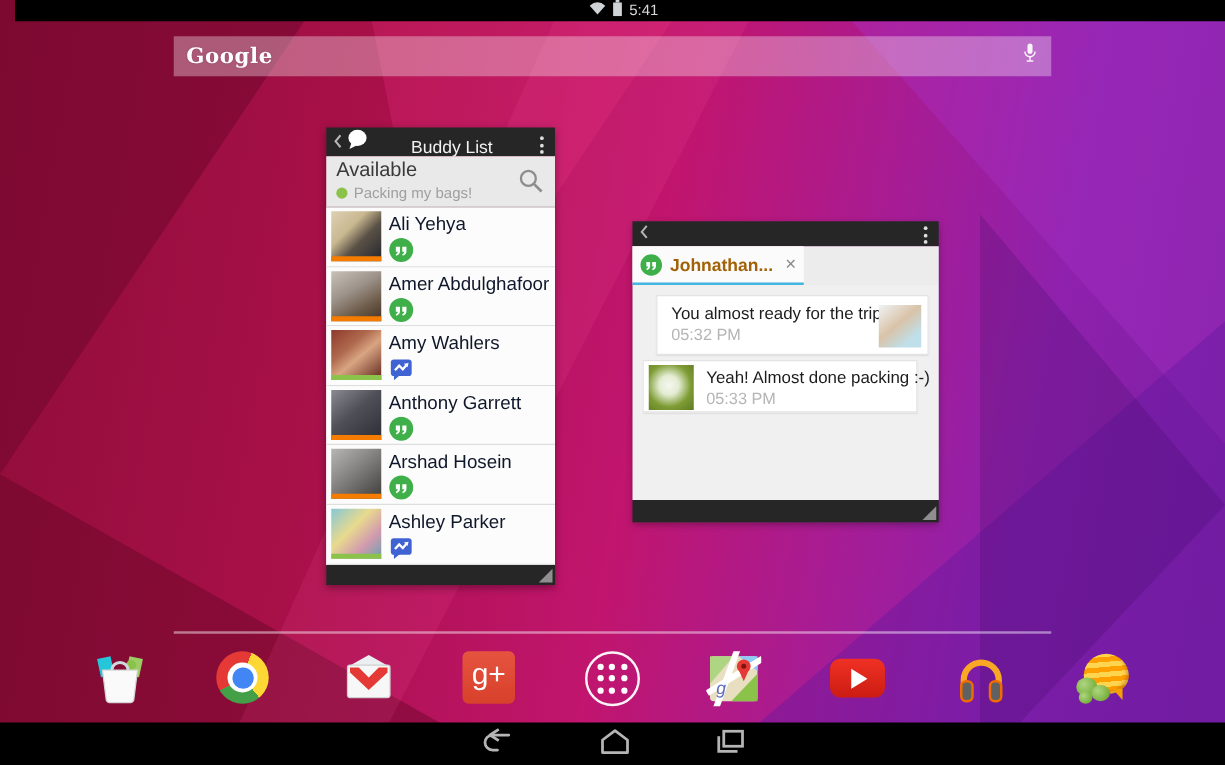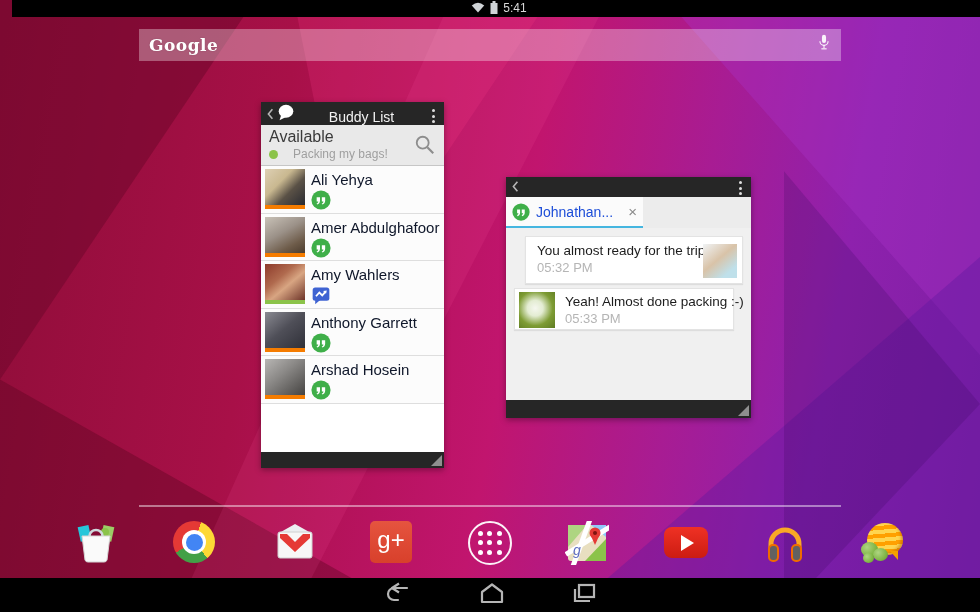--- a/index.html
+++ b/index.html
@@ -32,21 +32,21 @@
   .resize{position:absolute;right:2px;bottom:2px;width:0;height:0;border-bottom:11px solid #8f8f8f;border-left:11px solid transparent;}
   .dots{display:flex;flex-direction:column;gap:2.5px;padding:2px 4px;}
   .dots i{width:3px;height:3px;border-radius:50%;background:#dedede;}
 
   
   #buddy{position:absolute;left:261px;top:102px;width:183px;height:366px;display:flex;flex-direction:column;box-shadow:0 2px 6px rgba(0,0,0,.35);}
   #buddy .wheader{height:23px;}
   #buddy .wtitle{flex:1;text-align:center;color:#f2f2f2;font-size:14px;}
   #avail{height:41px;background:#e9e9e9;border-bottom:1px solid #c6c6c6;position:relative;padding:3px 0 12px 8px;}
   #avail .line1{font-size:16px;color:#3a3a3a;}
-  #avail .line2{display:flex;align-items:center;gap:15px;margin-top:1px;}
+  #avail .line2{display:flex;align-items:center;gap:5px;margin-top:1px;}
   #avail .gdot{width:9px;height:9px;border-radius:50%;background:#8bc34a;}
   #avail .smsg{font-size:12px;color:#9f9f9f;}
   #avail .mag{position:absolute;right:8px;top:9px;}
   #blist{flex:1;background:#fff;overflow:hidden;}
   .brow{position:relative;height:47.6px;border-bottom:1px solid #dedede;background:#fcfcfc;}
   .brow .av{position:absolute;left:4px;top:3px;width:40px;height:40px;}
   .brow .bar{position:absolute;left:4px;top:39px;width:40px;height:4px;}
   .bar.p-orange{background:#f57c00;}
   .bar.p-green{background:#8bc34a;}
   .brow .bname{position:absolute;left:50px;top:5px;font-size:15px;color:#0f172a;white-space:nowrap;}
@@ -61,21 +61,21 @@
   .av4{background:linear-gradient(140deg,#b8b6b4 0%,#8a8886 40%,#3e3c3a 100%);}
   .av5{background:linear-gradient(135deg,#86c7d6 0%,#e8da8e 40%,#d19aae 70%,#6aa0b0 100%);}
   .avJ{background:linear-gradient(140deg,#f0f3f5 0%,#d9c3a8 45%,#bfe0ea 80%);}
   .avD{background:radial-gradient(circle at 45% 45%,#f5f7ef 0%,#e3ecd2 28%,#7e9c34 62%,#5d7a22 100%);}
 
   
   #chat{position:absolute;left:506px;top:177px;width:245px;height:241px;display:flex;flex-direction:column;box-shadow:0 2px 6px rgba(0,0,0,.35);}
   #chat .wheader{height:20px;justify-content:space-between;}
   #tabstrip{height:31px;background:#ececec;position:relative;}
   #tab{position:absolute;left:0;top:0;width:137px;height:29px;background:#fbfbfb;display:flex;align-items:center;padding:0 6px;gap:6px;}
-  #tab .ttitle{font-size:14px;color:#1d4ed8;white-space:nowrap;overflow:hidden;}
+  #tab .ttitle{font-size:14px;color:#a16207;white-space:nowrap;overflow:hidden;font-weight:bold;}
   #tab .tclose{color:#8a8a8a;font-size:15px;margin-left:auto;line-height:1;}
   #tabline{position:absolute;left:0;top:29px;width:137px;height:2px;background:#45b6e0;}
   #msgs{flex:1;background:#f0f0f0;position:relative;overflow:hidden;}
   .bubble{position:absolute;background:#fff;border:1px solid #e3e3e3;box-shadow:0 1px 1px rgba(0,0,0,.08);}
   #bub1{left:19px;top:8px;width:218px;height:48px;padding:6px 44px 0 11px;}
   #bub1 .bav{position:absolute;right:5px;top:7px;width:34px;height:34px;}
   #bub2{left:8px;top:60px;width:220px;height:42px;padding:5px 8px 0 50px;}
   #bub2 .bav{position:absolute;left:4px;top:3px;width:36px;height:36px;}
   .mtext{font-size:13.5px;color:#1c1c1c;white-space:nowrap;}
   .mtime{font-size:13px;color:#b5b5b5;margin-top:2px;}
@@ -232,20 +232,28 @@
           </svg>
       </div>
       <div class="brow">
         <div class="av av4"></div>
           <div class="bar p-orange"></div>
         <div class="bname">Arshad Hosein</div>
         <svg class="svc">
             <use href="#sym-hangouts"></use>
           </svg>
       </div>
+      <div class="brow">
+        <div class="av av5"></div>
+          <div class="bar p-green"></div>
+        <div class="bname">Ashley Parker</div>
+        <svg class="svc">
+            <use href="#sym-msgr"></use>
+          </svg>
+      </div>
     </div>
 
     <div class="wfooter">
       <span class="resize"></span>
     </div>
   </div>
 
   <div id="chat">
     <div class="wheader">
       <span>

